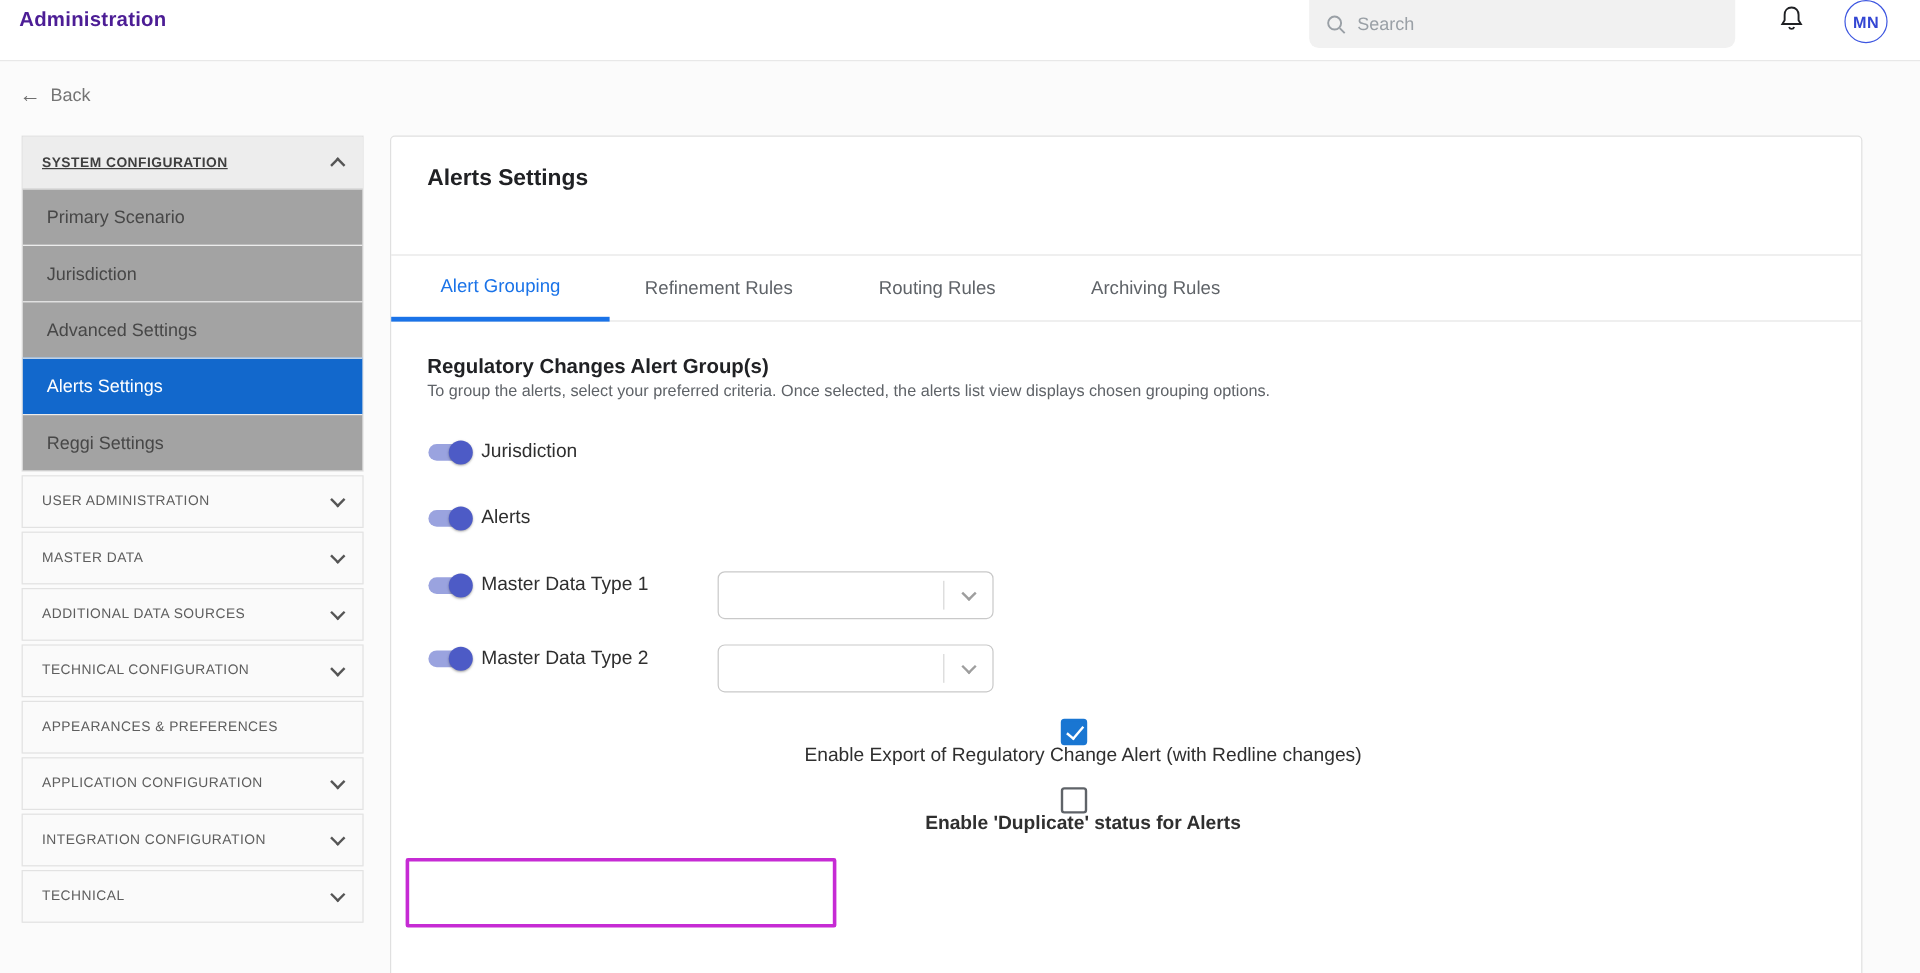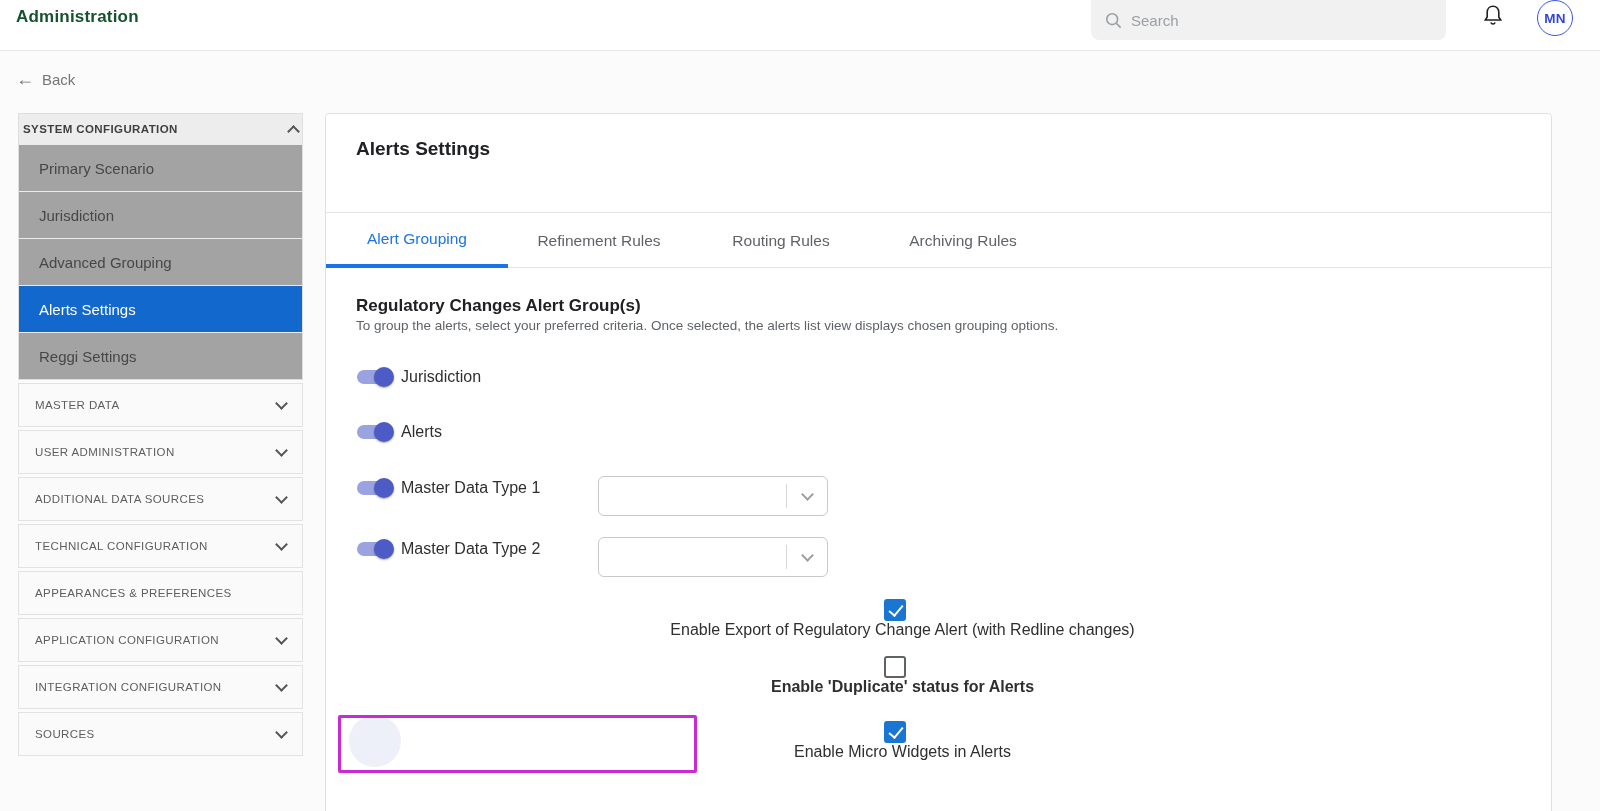--- a/index.html
+++ b/index.html
@@ -11,21 +11,21 @@
     color:#303030;
   }
 
   
   .topbar {
     position:absolute; left:0; top:0; width:1600px; height:51px;
     background:#ffffff; border-bottom:1px solid #e8e8e8; z-index:20;
   }
   .app-title {
     position:absolute; left:16px; top:7px;
-    font-size:17px; font-weight:bold; color:#14532d; letter-spacing:.2px;
+    font-size:17px; font-weight:bold; color:#4c1d95; letter-spacing:.2px;
   }
   .search {
     position:absolute; left:1091px; top:-9px; width:355px; height:49px;
     background:#f1f1f1; border-radius:8px;
     display:flex; align-items:center; padding:9px 14px 0 14px;
   }
   .search svg { flex:0 0 auto; }
   .search-ph { margin-left:9px; font-size:15px; color:#9aa0a6; }
   .bell { position:absolute; left:1481px; top:3px; width:24px; height:28px; cursor:pointer; }
   .avatar {
@@ -41,24 +41,25 @@
     position:absolute; left:16px; top:70px; z-index:5;
     display:inline-flex; align-items:center; gap:8px;
     color:#757575; font-size:15px; cursor:pointer;
   }
   .back-arrow { font-size:18px; line-height:1; color:#6f6f6f; }
 
   
   .sidebar { position:absolute; left:18px; top:113px; width:285px; z-index:5; }
   .nav-group { background:#fff; border:1px solid #dedede; }
   .nav-header {
-    height:30px; background:#ededed; padding:0 4px;
+    height:43px; background:#ededed; padding:0 16px;
     display:flex; align-items:center; justify-content:space-between;
     font-size:11.5px; font-weight:bold; color:#3f3f3f; letter-spacing:.4px;
     cursor:pointer;
+    text-decoration:underline;
   }
   .nav-item {
     height:47px; background:#a3a3a3; border-top:1px solid #ececec;
     display:flex; align-items:center; padding:0 20px;
     font-size:15px; color:#474747; cursor:pointer;
   }
   .nav-item.selected { background:#1268cc; color:#ffffff; }
   .nav-collapsed {
     margin-top:3px; height:44px; background:#fafafa; border:1px solid #e2e2e2;
     display:flex; align-items:center; justify-content:space-between;
@@ -177,54 +178,54 @@
 </span>
 
 <aside class="sidebar">
   <div class="nav-group">
     <div class="nav-header">
       <span>SYSTEM CONFIGURATION</span>
       <span class="chev up"></span>
     </div>
     <div class="nav-item">Primary Scenario</div>
     <div class="nav-item">Jurisdiction</div>
-    <div class="nav-item">Advanced Grouping</div>
+    <div class="nav-item">Advanced Settings</div>
     <div class="nav-item selected">Alerts Settings</div>
     <div class="nav-item">Reggi Settings</div>
   </div>
 
   <div class="nav-collapsed">
+    <span>USER ADMINISTRATION</span>
+    <span class="chev down"></span>
+  </div>
+  <div class="nav-collapsed">
     <span>MASTER DATA</span>
     <span class="chev down"></span>
   </div>
   <div class="nav-collapsed">
-    <span>USER ADMINISTRATION</span>
-    <span class="chev down"></span>
-  </div>
-  <div class="nav-collapsed">
     <span>ADDITIONAL DATA SOURCES</span>
     <span class="chev down"></span>
   </div>
   <div class="nav-collapsed">
     <span>TECHNICAL CONFIGURATION</span>
     <span class="chev down"></span>
   </div>
   <div class="nav-collapsed">
     <span>APPEARANCES &amp; PREFERENCES</span>
   </div>
   <div class="nav-collapsed">
     <span>APPLICATION CONFIGURATION</span>
     <span class="chev down"></span>
   </div>
   <div class="nav-collapsed">
     <span>INTEGRATION CONFIGURATION</span>
     <span class="chev down"></span>
   </div>
   <div class="nav-collapsed">
-    <span>SOURCES</span>
+    <span>TECHNICAL</span>
     <span class="chev down"></span>
   </div>
 </aside>
 
 <main class="card">
   <div class="card-header">
     <h1 class="panel-title">Alerts Settings</h1>
   </div>
 
   <div class="tabs">
@@ -278,20 +279,15 @@
   </div>
 
   <div class="row check-row c1">
     <span class="checkbox checked"></span>
     <span class="row-label">Enable Export of Regulatory Change Alert (with Redline changes)</span>
   </div>
   <div class="row check-row c2">
     <span class="checkbox"></span>
     <span class="row-label">Enable 'Duplicate' status for Alerts</span>
   </div>
-  <div class="row check-row c3">
-    <span class="halo"></span>
-    <span class="checkbox checked"></span>
-    <span class="row-label">Enable Micro Widgets in Alerts</span>
-  </div>
 
   <div class="highlight-box"></div>
 </main>
 
 </body></html>

